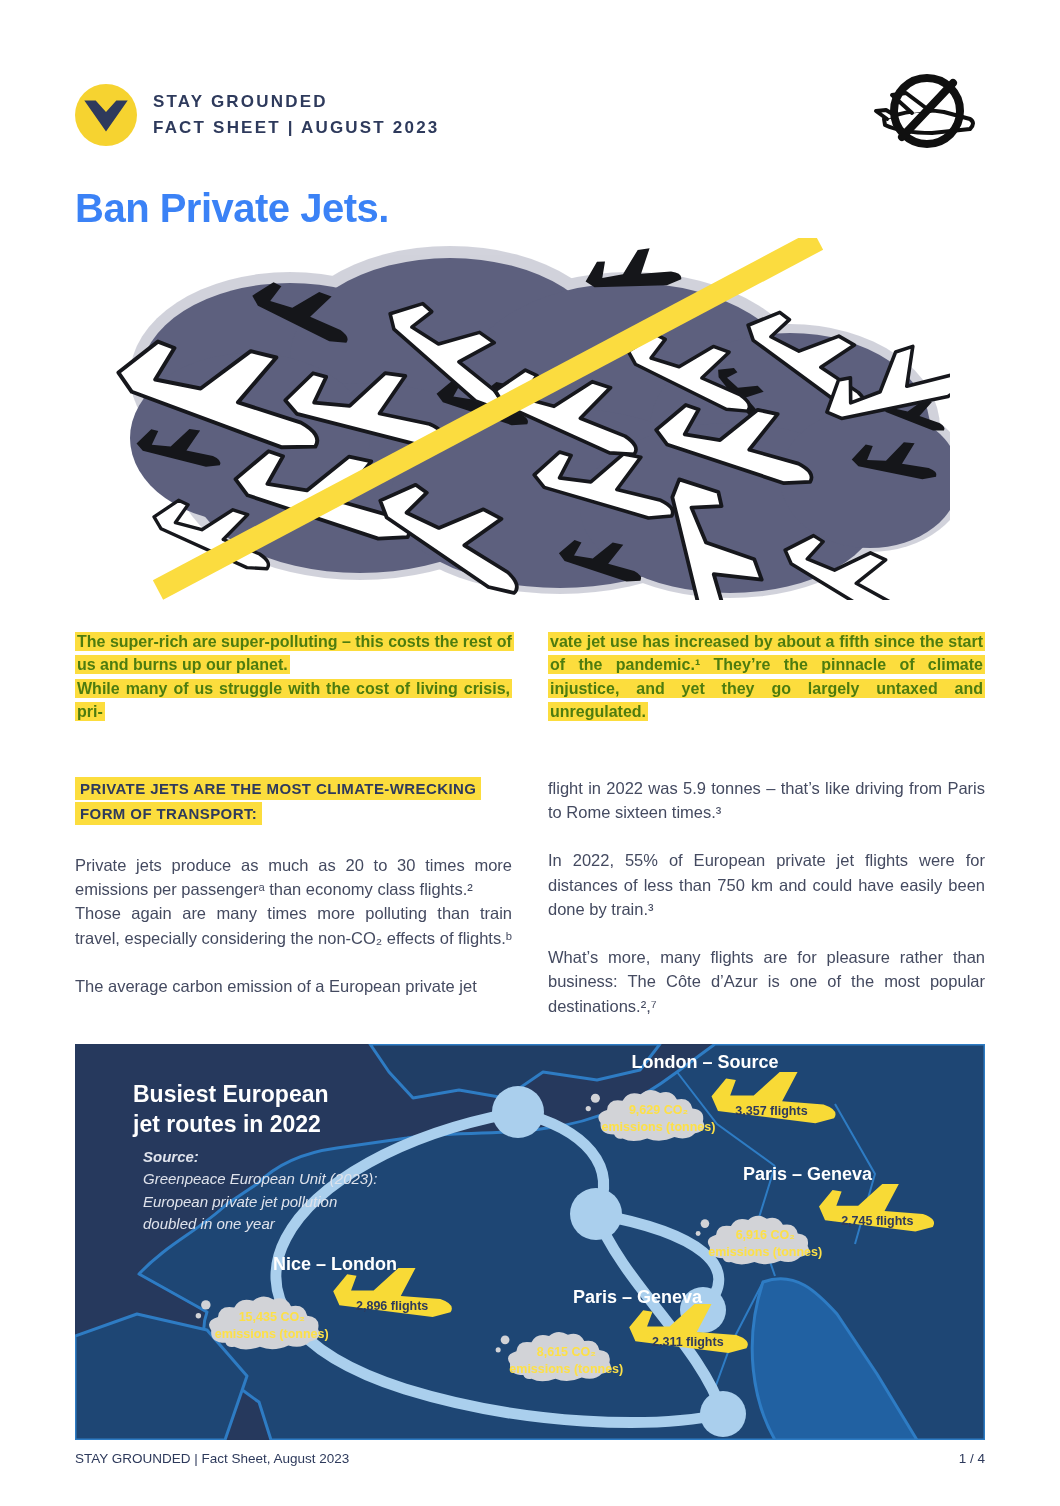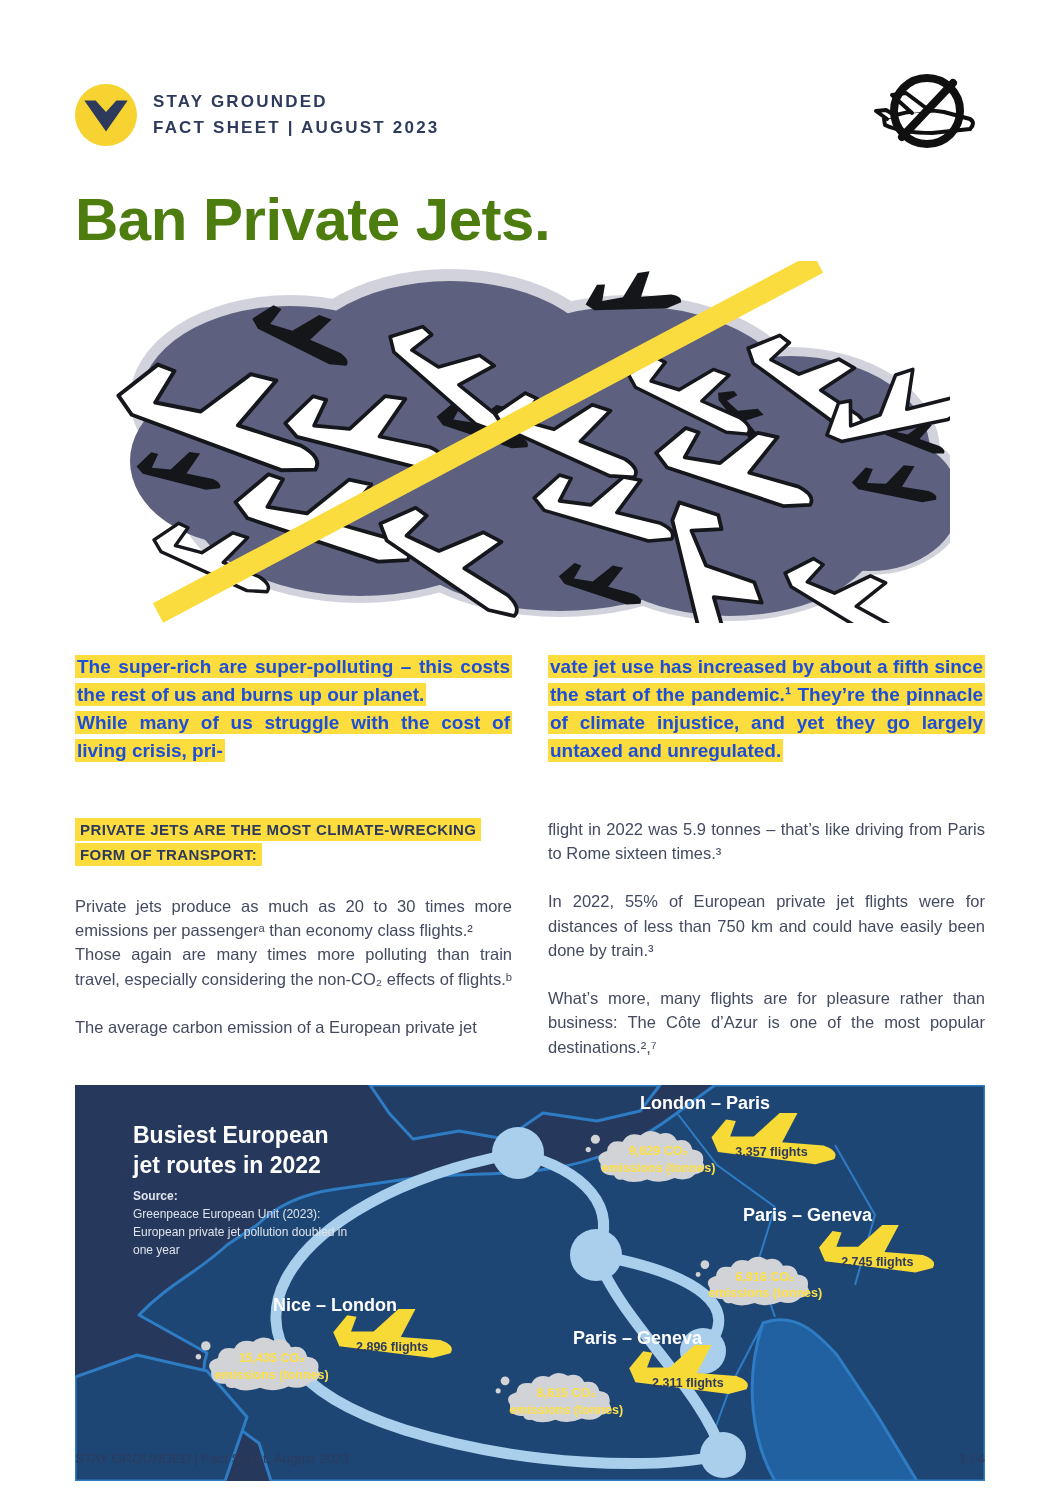--- a/index.html
+++ b/index.html
@@ -12,54 +12,54 @@
 
   
   .header { display:flex; align-items:center; padding:75px 75px 0 75px; }
   .logo { width:62px; height:62px; flex:0 0 auto; }
   .brand { margin-left:16px; color:#2e3a5c; font-weight:bold;
            font-size:17px; letter-spacing:2.2px; line-height:1.55; }
   .header-spacer { flex:1; }
   .nofly { width:115px; height:86px; margin-top:-6px; }
 
   
-  h1.title { margin:30px 75px 0 75px; color:#4d7c0f; font-size:60px;
+  h1.title { margin:30px 75px 0 75px; color:#3b82f6; font-size:40px;
              line-height:1.17; letter-spacing:-0.5px; font-weight:bold;
              font-family:"Liberation Sans", sans-serif; }
 
   
   .illustration { width:840px; height:362px; margin:6px auto 0 auto; }
 
   
   .two-col { display:grid; grid-template-columns:1fr 1fr; column-gap:36px;
              padding:0 75px; }
   .intro { margin-top:30px; }
-  p.hl-par { font-size:19px; font-weight:bold; line-height:1.47;
-             color:#1d4ed8; text-align:justify; }
+  p.hl-par { font-size:16px; font-weight:bold; line-height:1.47;
+             color:#4d7c0f; text-align:justify; }
   .hl { background:#fcdd3d; padding:1px 2px;
         -webkit-box-decoration-break:clone; box-decoration-break:clone; }
 
   .body-cols { margin-top:52px; }
   .sec-head { display:inline; background:#fcdd3d; color:#2e3a5c;
               font-weight:bold; font-size:15px; line-height:1.7;
               letter-spacing:0.4px; padding:3px 5px;
               -webkit-box-decoration-break:clone; box-decoration-break:clone; }
   .bodytext { font-size:16.5px; line-height:1.47; color:#444a60;
               text-align:justify; margin-top:24px; }
   .bodytext.tight { margin-top:0; }
   .col-left .first-gap { margin-top:26px; }
 
   
   .map { position:relative; width:910px; height:396px; margin:26px auto 0 auto;
          background:#26395d; overflow:hidden; }
   .map svg.map-bg { position:absolute; inset:0; }
   .map-title { position:absolute; left:58px; top:36px; color:#ffffff;
                font-size:23px; font-weight:bold; line-height:1.3; }
-  .map-source { position:absolute; left:58px; top:102px; width:235px;
-                color:#dfe3ec; font-size:12px; line-height:1.5; }
+  .map-source { position:absolute; left:68px; top:102px; width:235px;
+                color:#dfe3ec; font-size:15px; line-height:1.5;font-style:italic; }
   .map-source .src-label { font-weight:bold; }
   .route-label { position:absolute; color:#ffffff; font-weight:bold;
                  font-size:18px; text-align:center; }
   .plane-marker { position:absolute; }
   .plane-marker svg { display:block; width:100%; height:auto; }
   .plane-marker .flights { position:absolute; left:22%; top:50%;
       color:#2e3a5c; font-weight:bold; font-size:12.5px; white-space:nowrap; }
   .cloud-marker { position:absolute; }
   .cloud-marker svg { display:block; width:100%; height:auto; }
   .cloud-marker .cloud-text { position:absolute; left:10%; right:2%; top:30%;
@@ -228,21 +228,21 @@
 
     <div class="map-title">
       <span>Busiest European</span><br>
       <span>jet routes in 2022</span>
     </div>
     <div class="map-source">
       <span class="src-label">Source:</span><br>
       <span>Greenpeace European Unit (2023): European private jet pollution doubled in one year</span>
     </div>
 
-    <div class="route-label" style="left:540px; top:8px; width:180px;">London – Paris</div>
+    <div class="route-label" style="left:540px; top:8px; width:180px;">London – Source</div>
     <div class="plane-marker" style="left:630px; top:28px; width:138px;">
       <svg viewBox="0 0 170 80">
           <path fill="#f8da36" d="M8,30 L26,8 L38,10 L31,29 L60,29 L92,0 L114,0 L95,36 L146,40 Q166,47 159,57 L136,63 L16,48 Z"></path>
         </svg>
       <span class="flights">3,357 flights</span>
     </div>
     <div class="cloud-marker" style="left:510px; top:40px; width:136px;">
       <svg viewBox="0 0 210 95">
         <g fill="#d2d3d7">
           <circle cx="16" cy="22" r="7"></circle>

